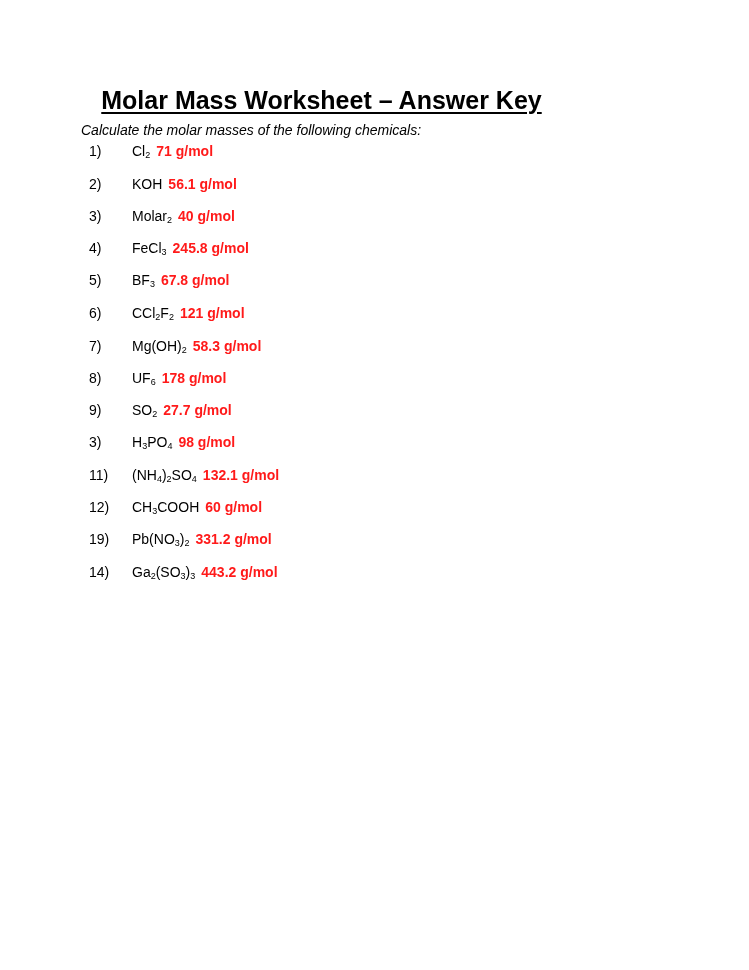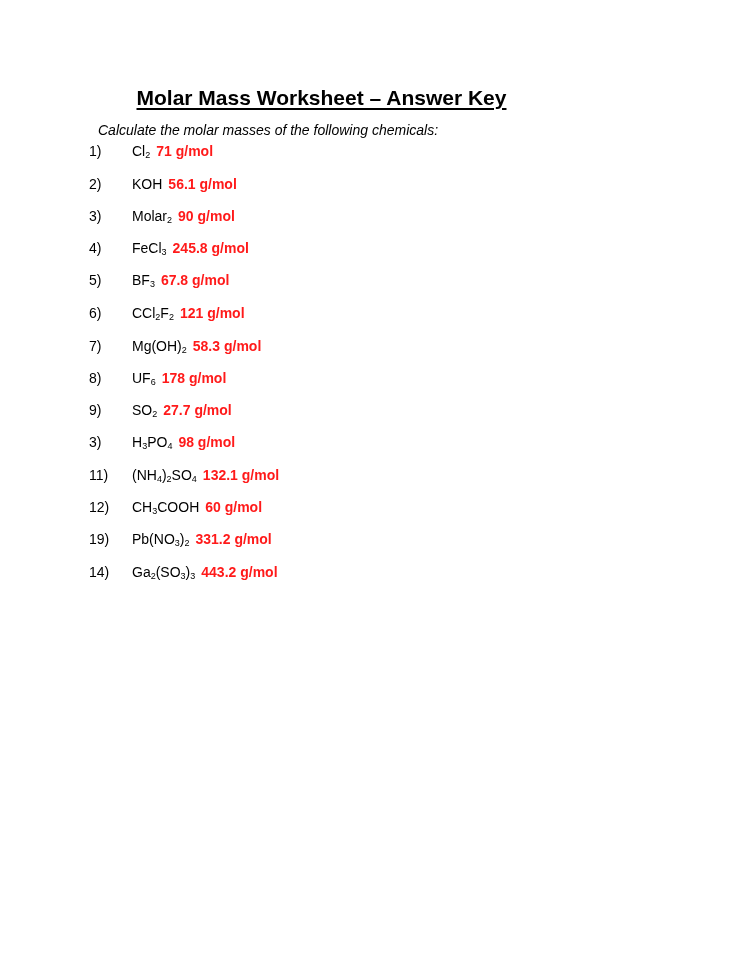--- a/index.html
+++ b/index.html
@@ -1,21 +1,21 @@
 <!DOCTYPE html>
 <html><head>
 <meta charset="utf-8">
 <style>
   html, body { margin: 0; padding: 0; background: #ffffff; }
   body { width: 749px; height: 970px; position: relative; overflow: hidden;
          font-family: "Liberation Sans", sans-serif; color: #000; }
   .title { position: absolute; left: 0; width: 643px; top: 86px; text-align: center;
-           font-size: 21px; font-weight: bold; }
+           font-size: 25px; font-weight: bold; }
   .title span { text-decoration: underline; text-decoration-thickness: 2px; text-underline-offset: 3px; }
-  .instructions { position: absolute; left: 98px; top: 122px; font-size: 14px; font-style: italic; }
+  .instructions { position: absolute; left: 81px; top: 122px; font-size: 14px; font-style: italic; }
   .problem { position: absolute; left: 89px; height: 20px; font-size: 14px; white-space: nowrap; }
   .num { position: absolute; left: 0; width: 40px; }
   .formula { position: absolute; left: 43px; }
   .formula sub { font-size: 9px; vertical-align: -2px; line-height: 0; }
   .answer { color: #ff1a1a; font-weight: bold; margin-left: 6px; }
 </style>
 </head>
 <body>
 
 <div class="title"><span>Molar Mass Worksheet – Answer Key</span></div>
@@ -24,21 +24,21 @@
     <div class="problem" style="top: 143px;">
       <span class="num">1)</span>
       <span class="formula"><span>Cl</span><sub>2</sub><span class="answer">71 g/mol</span></span>
     </div>
     <div class="problem" style="top: 176px;">
       <span class="num">2)</span>
       <span class="formula"><span>KOH</span><span class="answer">56.1 g/mol</span></span>
     </div>
     <div class="problem" style="top: 208px;">
       <span class="num">3)</span>
-      <span class="formula"><span>Molar</span><sub>2</sub><span class="answer">90 g/mol</span></span>
+      <span class="formula"><span>Molar</span><sub>2</sub><span class="answer">40 g/mol</span></span>
     </div>
     <div class="problem" style="top: 240px;">
       <span class="num">4)</span>
       <span class="formula"><span>FeCl</span><sub>3</sub><span class="answer">245.8 g/mol</span></span>
     </div>
     <div class="problem" style="top: 272px;">
       <span class="num">5)</span>
       <span class="formula"><span>BF</span><sub>3</sub><span class="answer">67.8 g/mol</span></span>
     </div>
     <div class="problem" style="top: 305px;">

